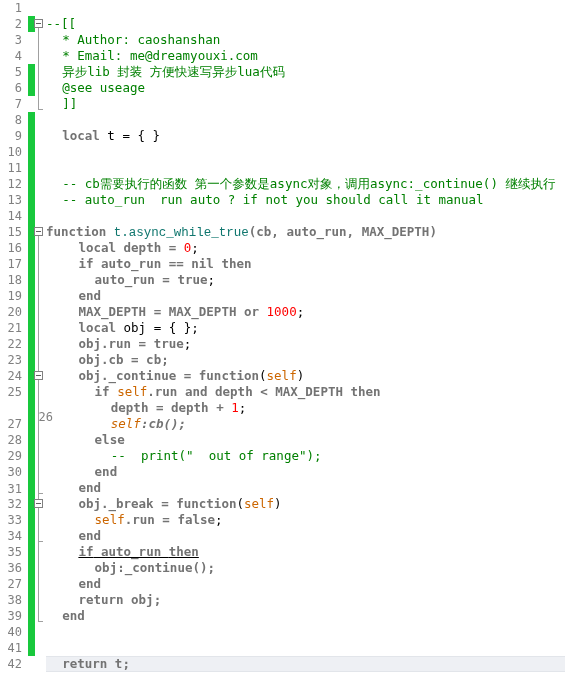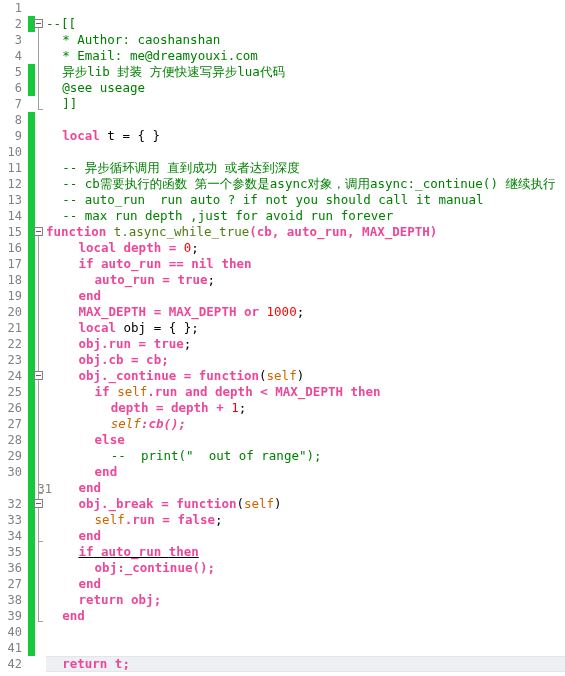--- a/index.html
+++ b/index.html
@@ -112,24 +112,24 @@
     right: 0;
     height: 16px;
     background: #eef0f4;
     border-top: 1px solid #e2e5ea;
     border-bottom: 1px solid #e2e5ea;
     box-sizing: border-box;
   }
 
   
   .tok-comment  { color: #008000; }
-  .tok-keyword  { color: #ec4899; font-weight: bold; margin-top: 40px; }
+  .tok-keyword  { color: #737373; font-weight: bold; margin-top: 40px; }
   .tok-number   { color: #ff0000; }
   .tok-self     { color: #cc6600; }
-  .tok-func     { color: #4d7c0f; }
+  .tok-func     { color: #0f766e; font-family: Liberation Mono, monospace; }
   .tok-plain    { color: #000000; }
 </style>
 </head>
 <body>
 
 <div id="editor">
 
   <div class="current-line-hl" id="current-line-hl" style="top: 656px; background: rgb(238, 240, 244);"></div>
 
   <div class="gutter">
@@ -152,26 +152,26 @@
         <div class="linenum" style="top: 240px;">16</div>
         <div class="linenum" style="top: 256px;">17</div>
         <div class="linenum" style="top: 272px;">18</div>
         <div class="linenum" style="top: 288px;">19</div>
         <div class="linenum" style="top: 304px;">20</div>
         <div class="linenum" style="top: 320px;">21</div>
         <div class="linenum" style="top: 336px;">22</div>
         <div class="linenum" style="top: 352px;">23</div>
         <div class="linenum" style="top: 368px;">24</div>
         <div class="linenum" style="top: 384px;">25</div>
-        <div class="linenum" style="top: 400px;">26</div>
+        <div class="linenum" style="top: 409px; padding-left: 31px;">26</div>
         <div class="linenum" style="top: 416px;">27</div>
         <div class="linenum" style="top: 432px;">28</div>
         <div class="linenum" style="top: 448px;">29</div>
         <div class="linenum" style="top: 464px;">30</div>
-        <div class="linenum" style="top: 481px; padding-left: 30px;">31</div>
+        <div class="linenum" style="top: 481px;">31</div>
         <div class="linenum" style="top: 496px;">32</div>
         <div class="linenum" style="top: 512px;">33</div>
         <div class="linenum" style="top: 528px;">34</div>
         <div class="linenum" style="top: 544px;">35</div>
         <div class="linenum" style="top: 560px;">36</div>
         <div class="linenum" style="top: 576px;">27</div>
         <div class="linenum" style="top: 592px;">38</div>
         <div class="linenum" style="top: 608px;">39</div>
         <div class="linenum" style="top: 624px;">40</div>
         <div class="linenum" style="top: 640px;">41</div>
@@ -200,24 +200,22 @@
       <div class="code-line" style="top: 0px; left: 0px;"></div>
       <div class="code-line" style="top: 16px; left: 0px;"><span class="tok-comment">--[[</span></div>
       <div class="code-line" style="top: 32px; left: 16.2px;"><span class="tok-comment">* Author: caoshanshan</span></div>
       <div class="code-line" style="top: 48px; left: 16.2px;"><span class="tok-comment">* Email: me@dreamyouxi.com</span></div>
       <div class="code-line" style="top: 64px; left: 16.2px;"><span class="tok-comment">异步lib 封装 方便快速写异步lua代码</span></div>
       <div class="code-line" style="top: 80px; left: 16.2px;"><span class="tok-comment">@see useage</span></div>
       <div class="code-line" style="top: 96px; left: 16.2px;"><span class="tok-comment">]]</span></div>
       <div class="code-line" style="top: 112px; left: 0px;"></div>
       <div class="code-line" style="top: 128px; left: 16.2px;"><span class="tok-keyword">local</span><span class="tok-plain"> t = { }</span></div>
       <div class="code-line" style="top: 144px; left: 0px;"></div>
-      <div class="code-line" style="top: 160px; left: 16.2px;"><span class="tok-comment">-- 异步循环调用 直到成功 或者达到深度</span></div>
       <div class="code-line" style="top: 176px; left: 16.2px;"><span class="tok-comment">-- cb需要执行的函数 第一个参数是async对象，调用async:_continue() 继续执行</span></div>
       <div class="code-line" style="top: 192px; left: 16.2px;"><span class="tok-comment">-- auto_run  run auto ? if not you should call it manual</span></div>
-      <div class="code-line" style="top: 208px; left: 16.2px;"><span class="tok-comment">-- max run depth ,just for avoid run forever</span></div>
       <div class="code-line" style="top: 224px; left: 0px;"><span class="tok-keyword">function</span><span class="tok-plain"> </span><span class="tok-func">t.async_while_true</span><span class="tok-keyword">(cb, auto_run, MAX_DEPTH)</span></div>
       <div class="code-line" style="top: 240px; left: 32.4px;"><span class="tok-keyword">local</span><span class="tok-keyword"> depth = </span><span class="tok-number">0</span><span class="tok-plain">;</span></div>
       <div class="code-line" style="top: 256px; left: 32.4px;"><span class="tok-keyword">if</span><span class="tok-keyword"> auto_run == </span><span class="tok-keyword">nil</span><span class="tok-plain"> </span><span class="tok-keyword">then</span></div>
       <div class="code-line" style="top: 272px; left: 48.6px;"><span class="tok-keyword">auto_run = </span><span class="tok-keyword">true</span><span class="tok-plain">;</span></div>
       <div class="code-line" style="top: 288px; left: 32.4px;"><span class="tok-keyword">end</span></div>
       <div class="code-line" style="top: 304px; left: 32.4px;"><span class="tok-keyword">MAX_DEPTH = MAX_DEPTH </span><span class="tok-keyword">or</span><span class="tok-plain"> </span><span class="tok-number">1000</span><span class="tok-plain">;</span></div>
       <div class="code-line" style="top: 320px; left: 32.4px;"><span class="tok-keyword">local</span><span class="tok-plain"> obj = { };</span></div>
       <div class="code-line" style="top: 336px; left: 32.4px;"><span class="tok-keyword">obj.run = </span><span class="tok-keyword">true</span><span class="tok-plain">;</span></div>
       <div class="code-line" style="top: 352px; left: 32.4px;"><span class="tok-keyword">obj.cb = cb;</span></div>
       <div class="code-line" style="top: 368px; left: 32.4px;"><span class="tok-keyword">obj._continue = </span><span class="tok-keyword">function</span><span class="tok-plain">(</span><span class="tok-self">self</span><span class="tok-plain">)</span></div>

